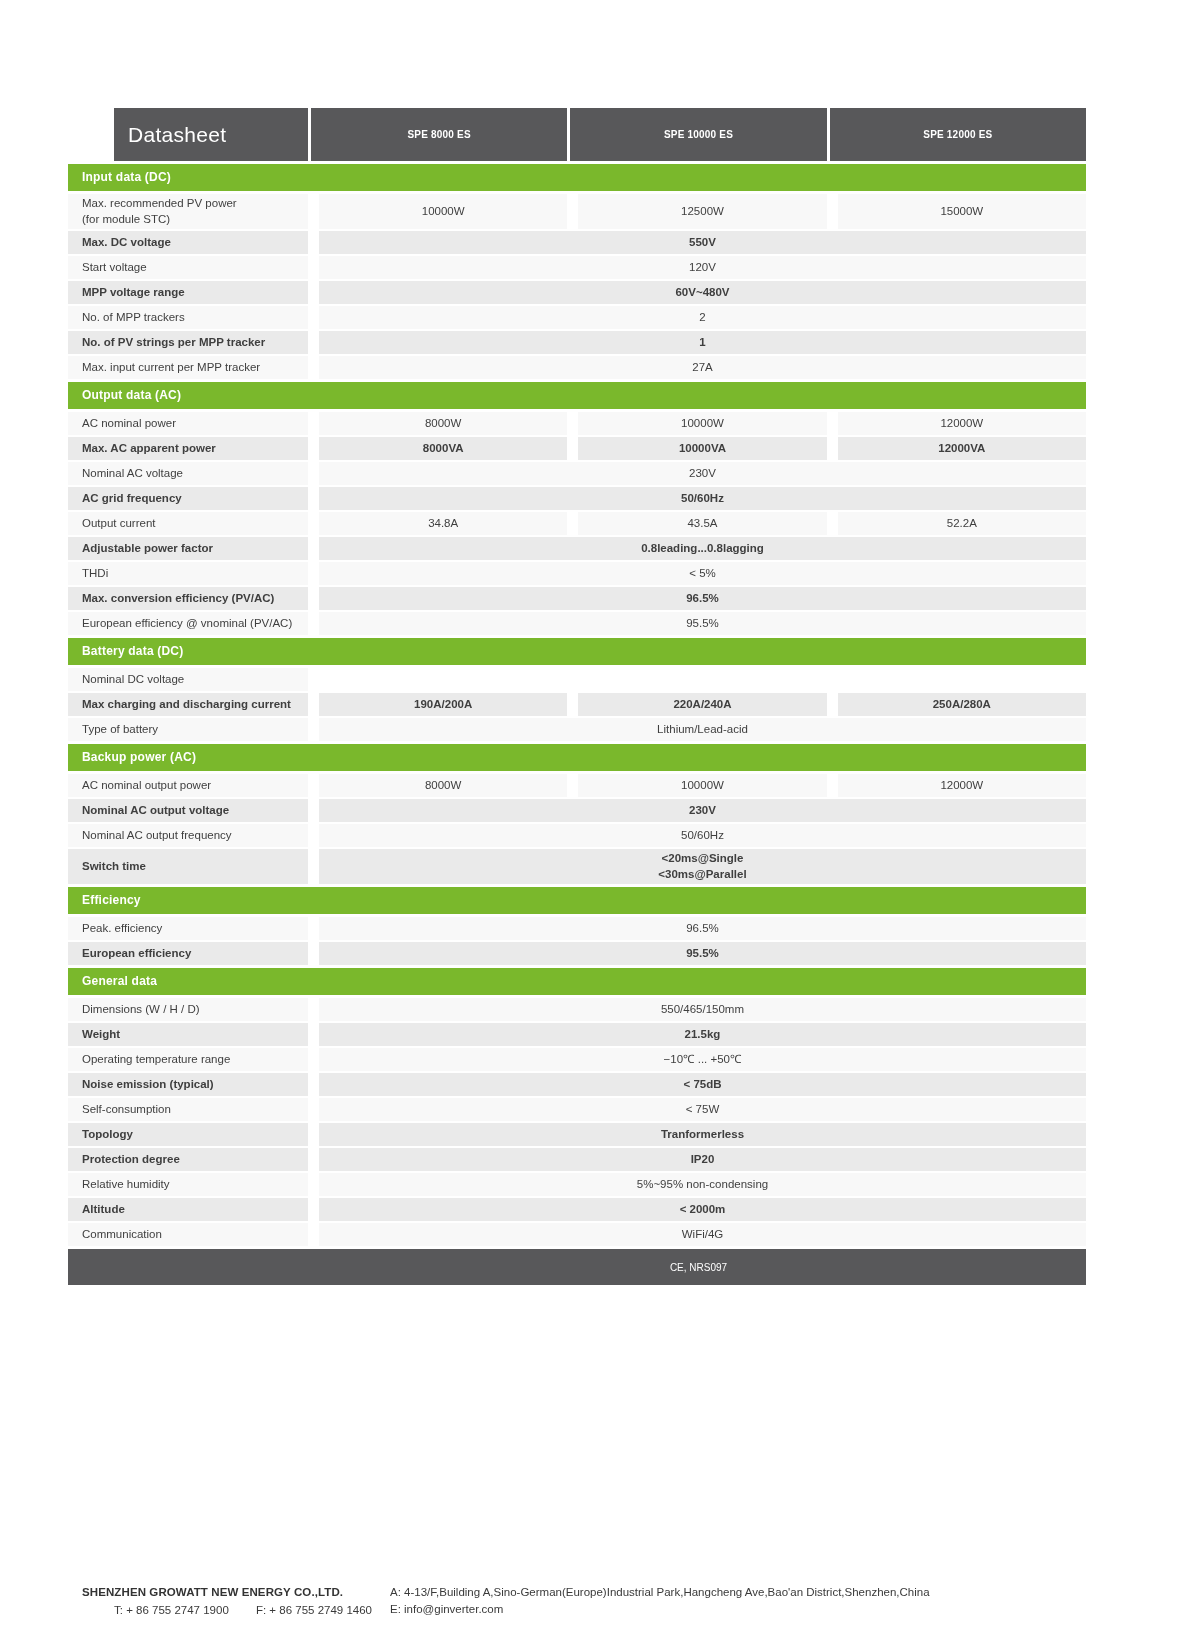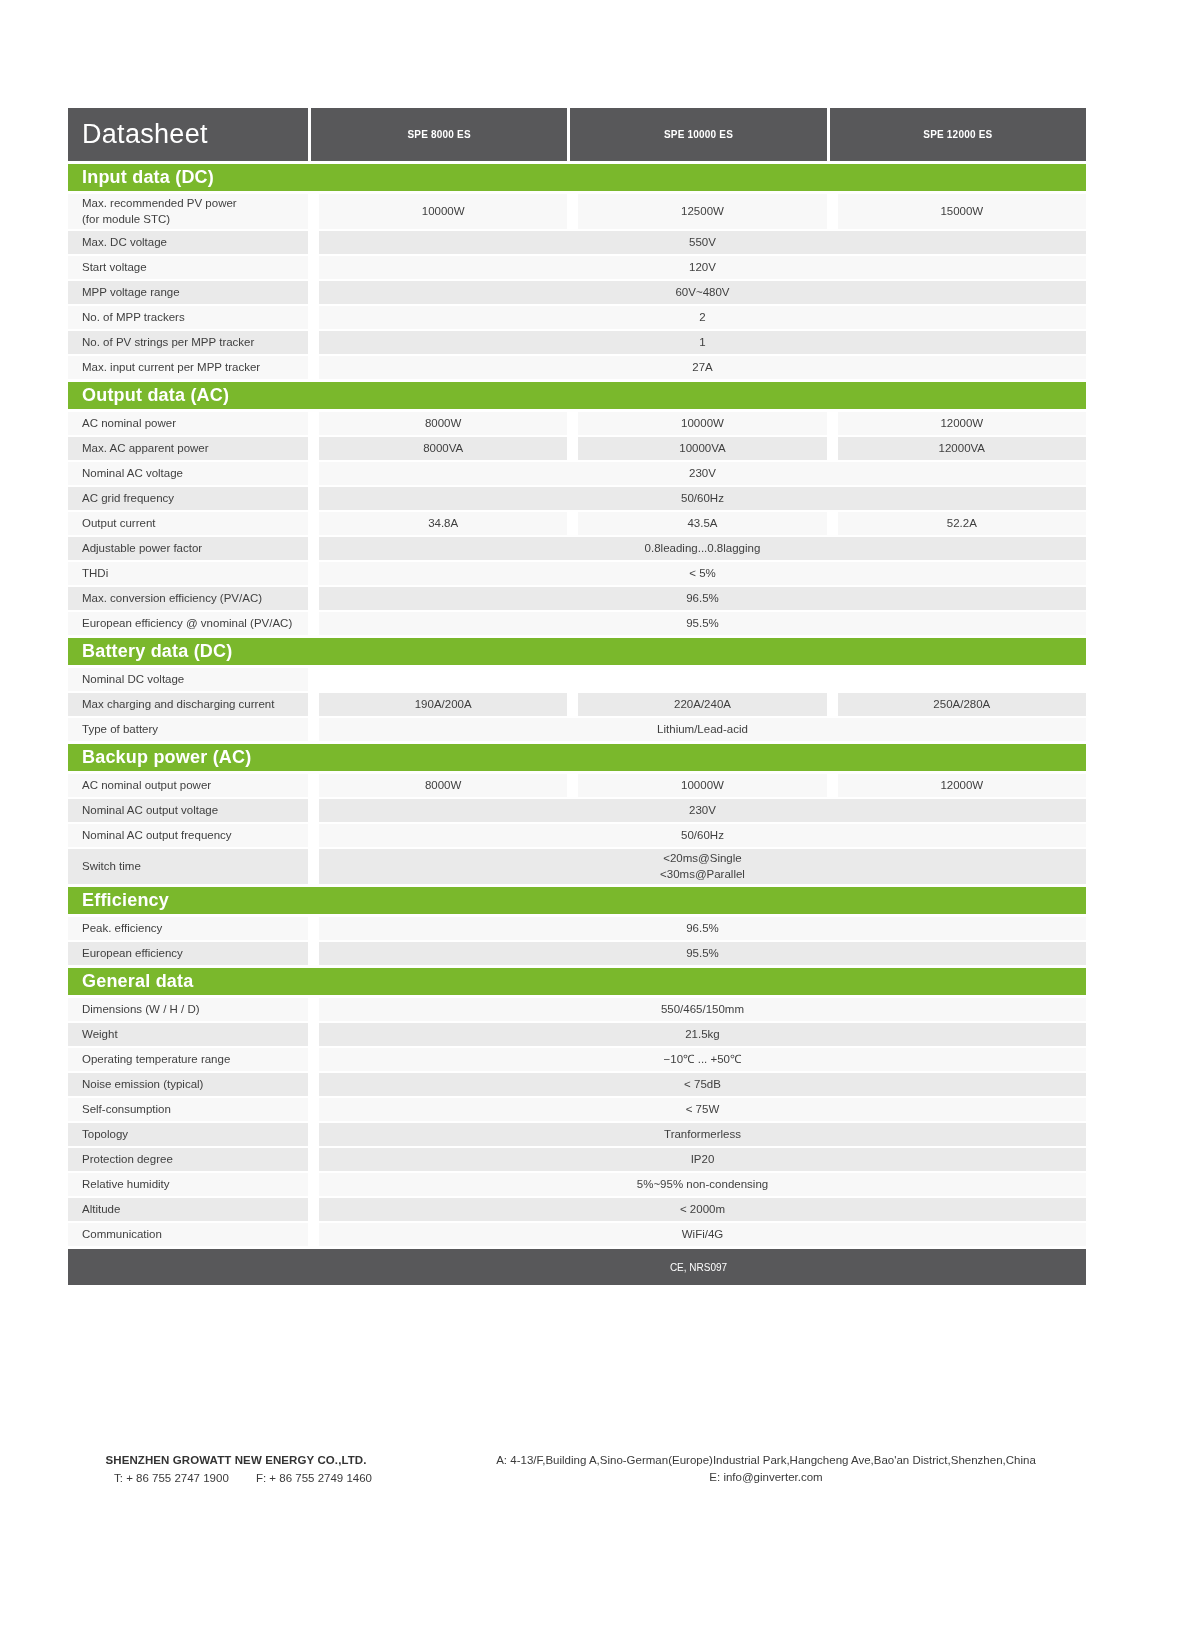--- a/index.html
+++ b/index.html
@@ -16,59 +16,59 @@
 
   
   .head-row { display:grid; grid-template-columns:240px 1fr 1fr 1fr; gap:3px; }
   .head-cell {
     background:#58585a; color:#ffffff;
     height:53px; display:flex; align-items:center; justify-content:center;
     font-weight:bold; font-size:10px; letter-spacing:.2px;
   }
   .head-cell.title-cell {
     justify-content:flex-start; padding-left:14px;
-    font-size:27px; font-weight:normal; letter-spacing:.3px;
+    font-size:21px; font-weight:normal; letter-spacing:.3px;margin-left:46px;
   }
 
   
   .section-bar {
     background:#7ab82c; color:#ffffff;
-    font-weight:bold; font-size:18px;
+    font-weight:bold; font-size:12px;
     height:27px; line-height:27px;
     padding-left:14px; margin:3px 0 3px 0;
     letter-spacing:.2px;
   }
 
   
   .spec-row { display:grid; grid-template-columns:240px 1fr 1fr 1fr; gap:11px; margin-bottom:2px; }
   .spec-row .cell {
     min-height:23px; display:flex; align-items:center;
     font-size:11.5px; color:#3f3f3f; line-height:1.35;
   }
   .spec-row .label-cell { padding:2px 6px 2px 14px; white-space:pre-line; }
   .spec-row .value-cell { justify-content:center; text-align:center; white-space:pre-line; padding:2px 4px; }
   .spec-row .span-cell  { grid-column:2 / 5; }
   .spec-row.light .cell { background:#f8f8f8; }
-  .spec-row.dark  .cell { background:#eaeaea; }
+  .spec-row.dark  .cell { background:#eaeaea;font-weight:bold; }
 
   
   .cert-row {
     margin-top:3px; background:#58585a; height:36px;
     display:flex; align-items:center;
   }
   .cert-row .cert-text {
     margin-left:243px; flex:1; text-align:center;
     color:#ffffff; font-size:10px;
   }
 
   
   .page-footer {
-    position:absolute; left:82px; top:1454px; width:1060px;
+    position:absolute; left:82px; top:1586px; width:1060px;
     display:flex; align-items:flex-start;
-    font-size:11.5px; color:#3a3a3a;text-align:center;
+    font-size:11.5px; color:#3a3a3a;
   }
   .footer-left { width:308px; flex:none; }
   .footer-company { font-weight:bold; font-size:11.5px; letter-spacing:.1px; margin-bottom:6px; color:#333; }
   .footer-tf { display:flex; justify-content:space-between; padding-right:18px;margin-left:32px; }
   .footer-right { flex:1; }
   .footer-address { margin-bottom:5px; }
 </style>
 </head>
 <body>
 

